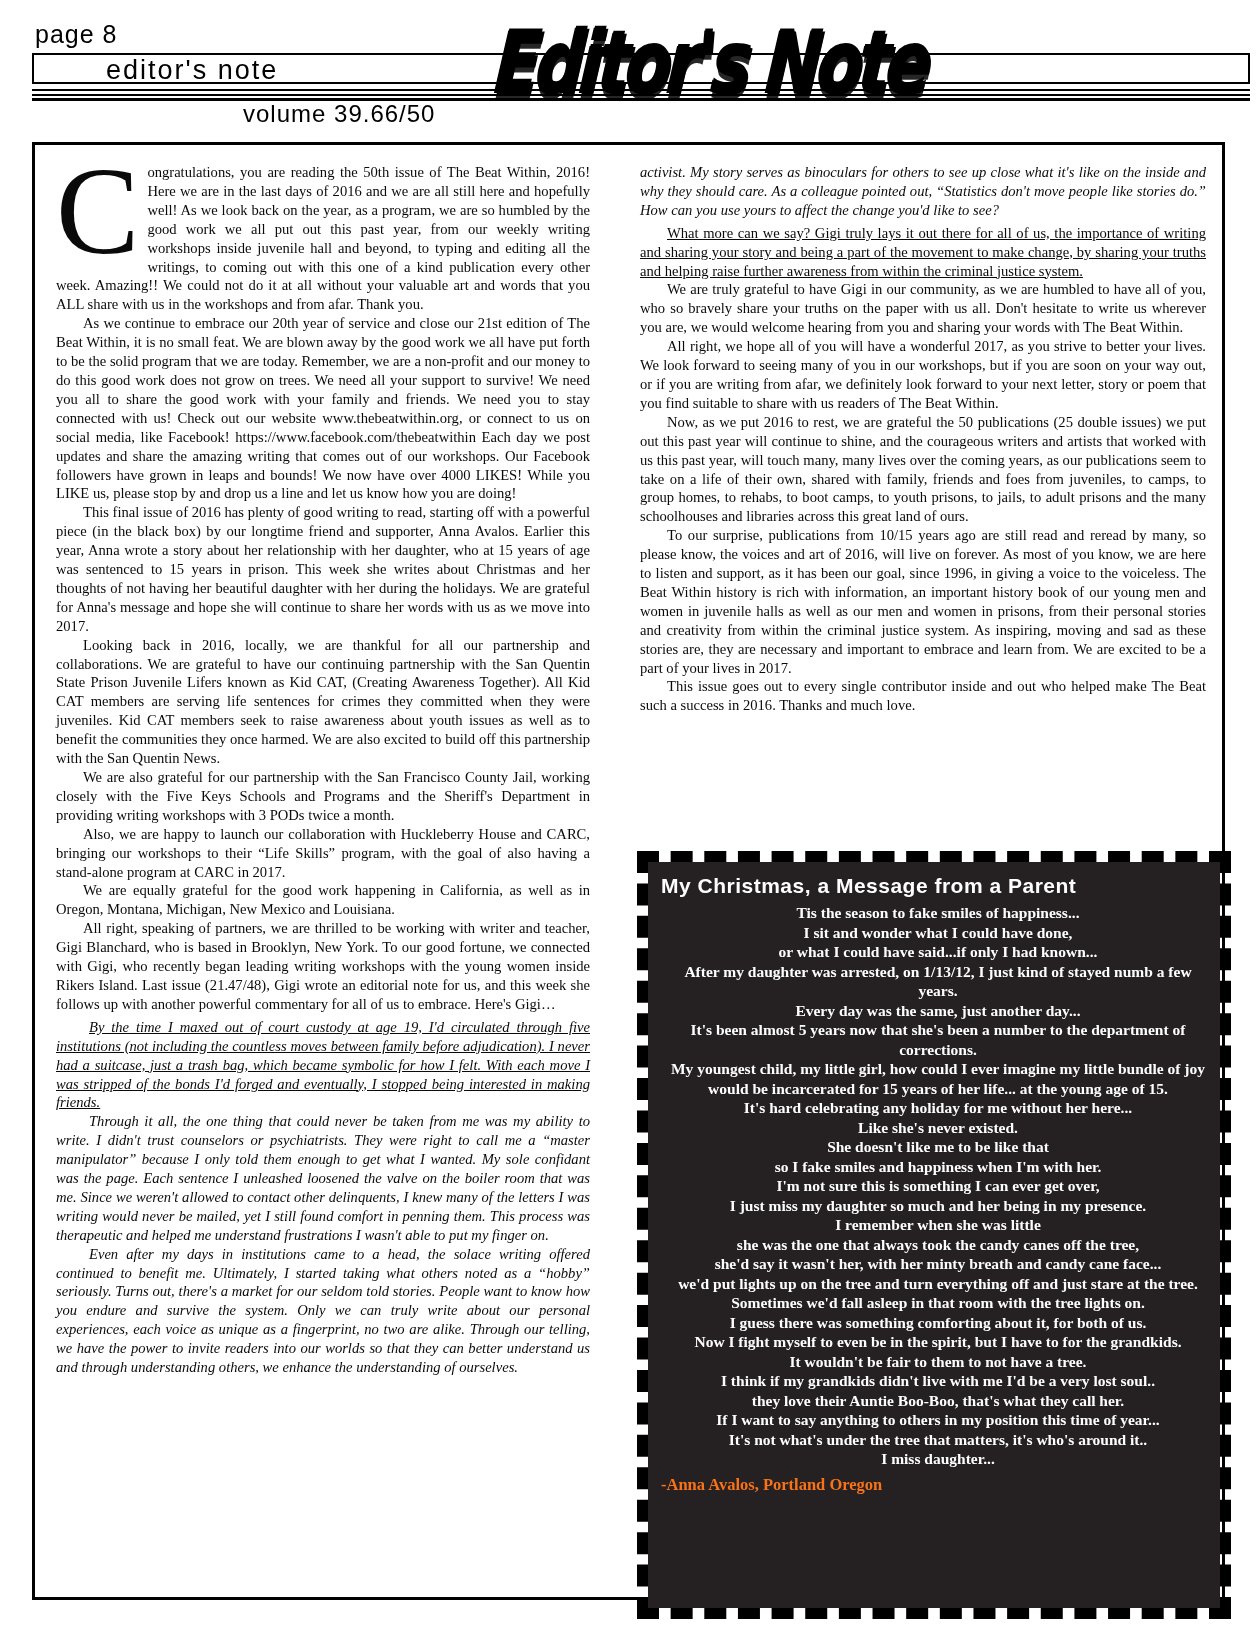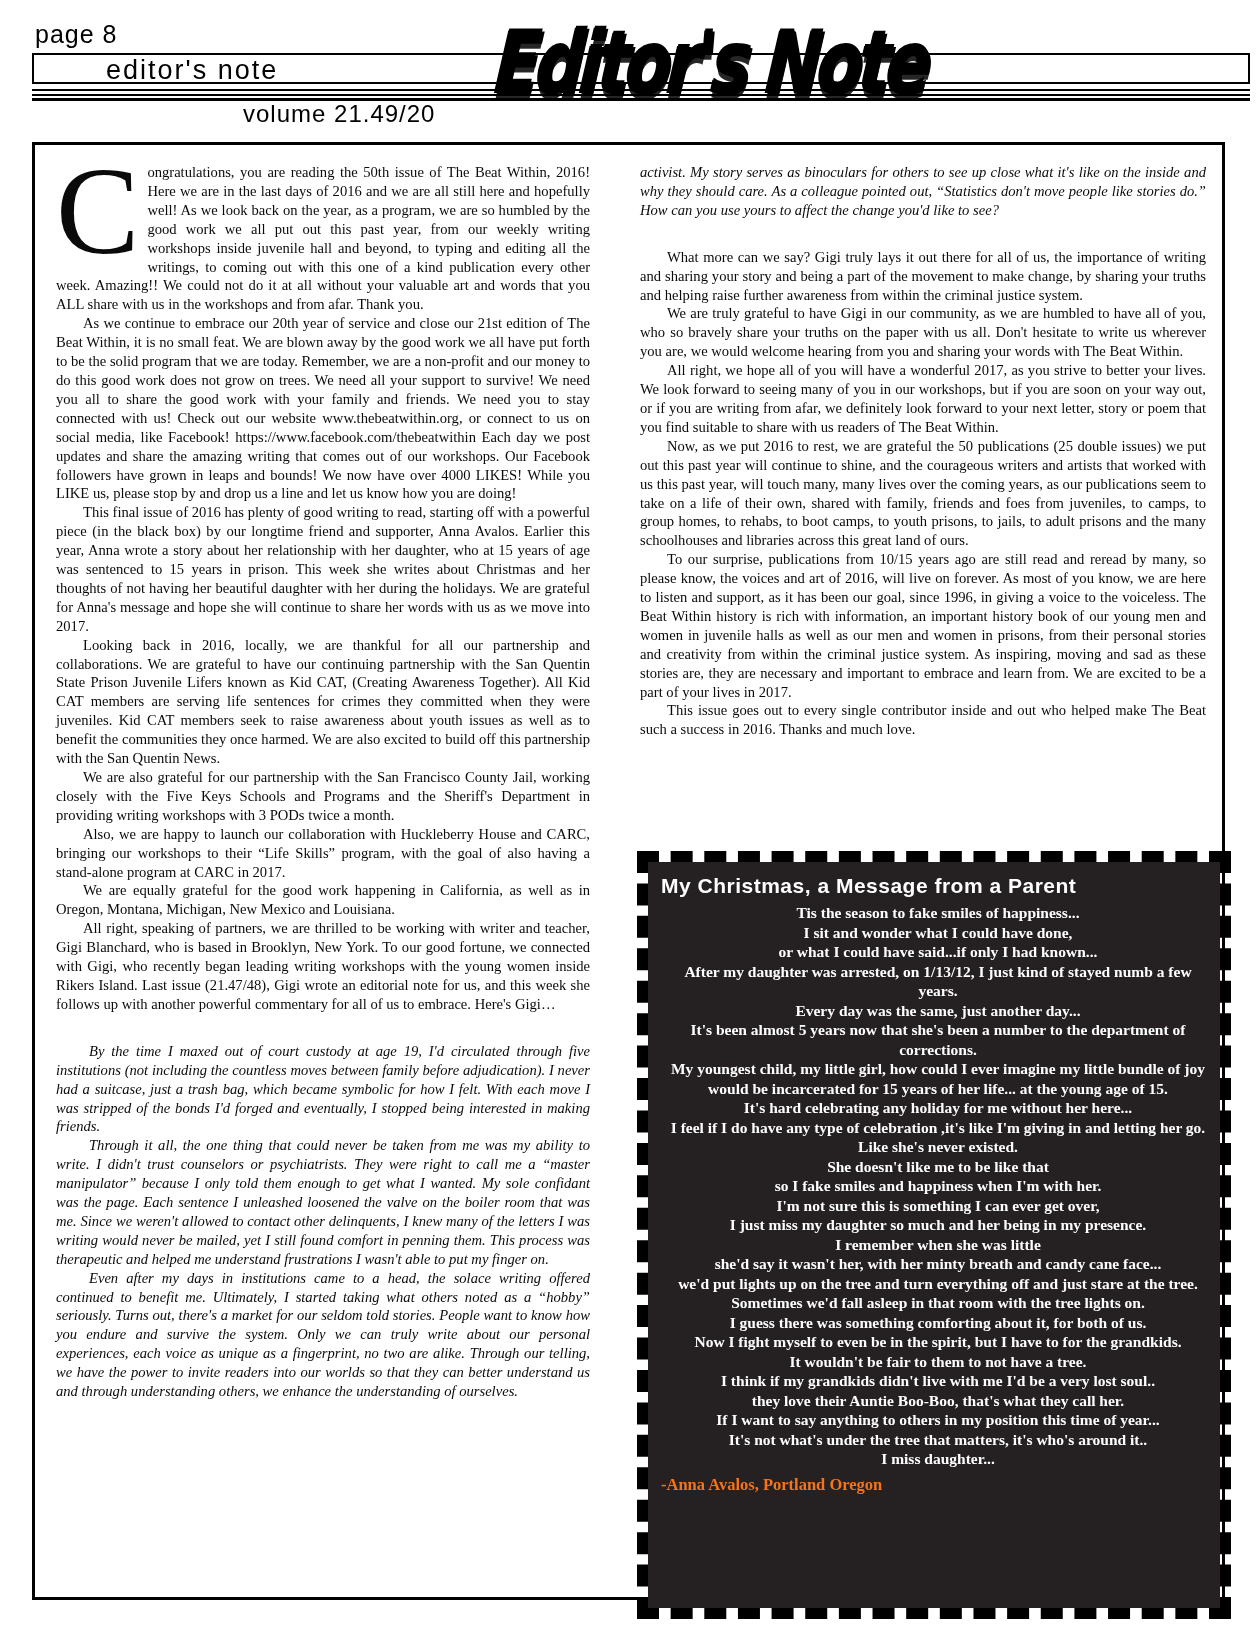--- a/index.html
+++ b/index.html
@@ -19,21 +19,21 @@
 
   
   .frame{position:absolute;left:32px;top:142px;width:1193px;height:1458px;border:3px solid #000;box-sizing:border-box;z-index:1;}
 
   
   .col{position:absolute;top:163px;z-index:2;}
   .col.left{left:56px;width:534px;}
   .col.right{left:640px;width:566px;}
   .para{margin:0;font:14.6px/18.9px "Liberation Serif",serif;text-align:justify;text-indent:27px;color:#0a0a0a;}
   .para.italic{font-style:italic;text-indent:33px;}
-  .para.gap{margin-top:28px;}
+  .para.gap{margin-top:4px;text-decoration:underline;}
   .para.noindent{text-indent:0;}
   .dropcap{float:left;font-family:"Liberation Serif",serif;font-size:125px;line-height:93px;height:93px;margin:2px 8px 0 0;}
 
   
   .black-box{position:absolute;left:637px;top:851px;width:594px;height:768px;box-sizing:border-box;
     border:11px dashed #000;background:#252122;background-clip:padding-box;padding:12px 13px 6px;z-index:5;}
   .poem-title{font-family:"Liberation Sans",sans-serif;font-weight:bold;font-size:21px;color:#fff;text-align:left;letter-spacing:0.5px;white-space:nowrap;margin:0 0 5px;}
   .poem-line{font-family:"Liberation Serif",serif;font-weight:bold;font-size:15.5px;line-height:19.5px;color:#fff;text-align:center;margin-left:8px;}
   .poem-signature{font-family:"Liberation Serif",serif;font-weight:bold;font-size:16.5px;line-height:20px;color:#f97316;text-align:left;padding-right:14px;margin-top:6px;}
 </style>
@@ -41,21 +41,21 @@
 <body>
 
 <div class="page">
 
   <div class="page-label">page 8</div>
   <div class="band"></div>
   <div class="rule r1"></div>
   <div class="rule r2"></div>
   <div class="rule r3"></div>
   <div class="section-label">editor's note</div>
-  <div class="volume-label">volume 21.49/20</div>
+  <div class="volume-label">volume 39.66/50</div>
   <div class="graffiti">Editor's Note</div>
 
   <div class="frame"></div>
 
   <div class="col left">
     <p class="para noindent"><span class="dropcap">C</span><span>ongratulations, you are reading the 50th issue of The Beat Within, 2016! Here we are in the last days of 2016 and we are all still here and hopefully well! As we look back on the year, as a program, we are so humbled by the good work we all put out this past year, from our weekly writing workshops inside juvenile hall and beyond, to typing and editing all the writings, to coming out with this one of a kind publication every other week. Amazing!! We could not do it at all without your valuable art and words that you ALL share with us in the workshops and from afar. Thank you.</span></p>
 
   <p class="para">As we continue to embrace our 20th year of service and close our 21st edition of The Beat Within, it is no small feat.  We are blown away by the good work we all have put forth to be the solid program that we are today. Remember, we are a non-profit and our money to do this good work does not grow on trees. We need all your support to survive! We need you all to share the good work with your family and friends.  We need you to stay connected with us! Check out our website www.thebeatwithin.org,  or connect to us on social media, like Facebook! https://www.facebook.com/thebeatwithin Each day we post updates and share the amazing writing that comes out of our workshops. Our Facebook followers have grown in leaps and bounds! We now have over 4000 LIKES! While you LIKE us, please stop by and drop us a line and let us know how you are doing!</p>
       <p class="para">This final issue of 2016 has plenty of good writing to read, starting off with a powerful piece (in the black box) by our longtime friend and supporter, Anna Avalos. Earlier this year, Anna wrote a story about her relationship with her daughter, who at 15 years of age was sentenced to 15 years in prison.  This week she writes about Christmas and her thoughts of not having her beautiful daughter with her during the holidays. We are grateful for Anna's message and hope she will continue to share her words with us as we move into 2017.</p>
       <p class="para">Looking back in 2016, locally, we are thankful for all our partnership and collaborations.  We are grateful to have our continuing partnership with the San Quentin State Prison Juvenile Lifers known as Kid CAT, (Creating Awareness Together). All Kid CAT members are serving life sentences for crimes they committed when they were juveniles. Kid CAT members seek to raise awareness about youth issues as well as to benefit the communities they once harmed.  We are also excited to build off this partnership with the San Quentin News.</p>
@@ -84,27 +84,27 @@
     <div>
 
     <div class="poem-line">Tis the season to fake smiles of happiness...</div>
         <div class="poem-line">I sit and wonder what I could have done,</div>
         <div class="poem-line">or what I could have said...if only I had known...</div>
         <div class="poem-line">After my daughter was arrested, on 1/13/12, I just kind of stayed numb a few years.</div>
         <div class="poem-line">Every day was the same, just another day...</div>
         <div class="poem-line">It's been almost 5 years now that she's been a number to the department of corrections.</div>
         <div class="poem-line">My youngest child, my little girl, how could I ever imagine my little bundle of joy would be incarcerated for 15 years of her life... at the young age of 15.</div>
         <div class="poem-line">It's hard celebrating any holiday for me without her here...</div>
-        <div class="poem-line">I feel if I do have any type of celebration ,it's like I'm giving in and letting her go.</div>
         <div class="poem-line">Like she's never existed.</div>
         <div class="poem-line">She doesn't like me to be like that</div>
         <div class="poem-line">so I fake smiles and happiness when I'm with her.</div>
         <div class="poem-line">I'm not sure this is something I can ever get over,</div>
         <div class="poem-line">I just miss my daughter so much and her being in my presence.</div>
         <div class="poem-line">I remember when she was little</div>
+        <div class="poem-line">she was the one that always took the candy canes off the tree,</div>
         <div class="poem-line">she'd say it wasn't her, with her minty breath and candy cane face...</div>
         <div class="poem-line">we'd put lights up on the tree and turn everything off and just stare at the tree.</div>
         <div class="poem-line">Sometimes we'd fall asleep in that room with the tree lights on.</div>
         <div class="poem-line">I guess there was something comforting about it, for both of us.</div>
         <div class="poem-line">Now I fight myself to even be in the spirit, but I have to for the grandkids.</div>
         <div class="poem-line">It wouldn't be fair to them to not have a tree.</div>
         <div class="poem-line">I think if my grandkids didn't live with me I'd be a very lost soul..</div>
         <div class="poem-line">they love their Auntie Boo-Boo, that's what they call her.</div>
         <div class="poem-line">If I want to say anything to others in my position this time of year...</div>
         <div class="poem-line">It's not what's under the tree that matters, it's who's around it..</div>

